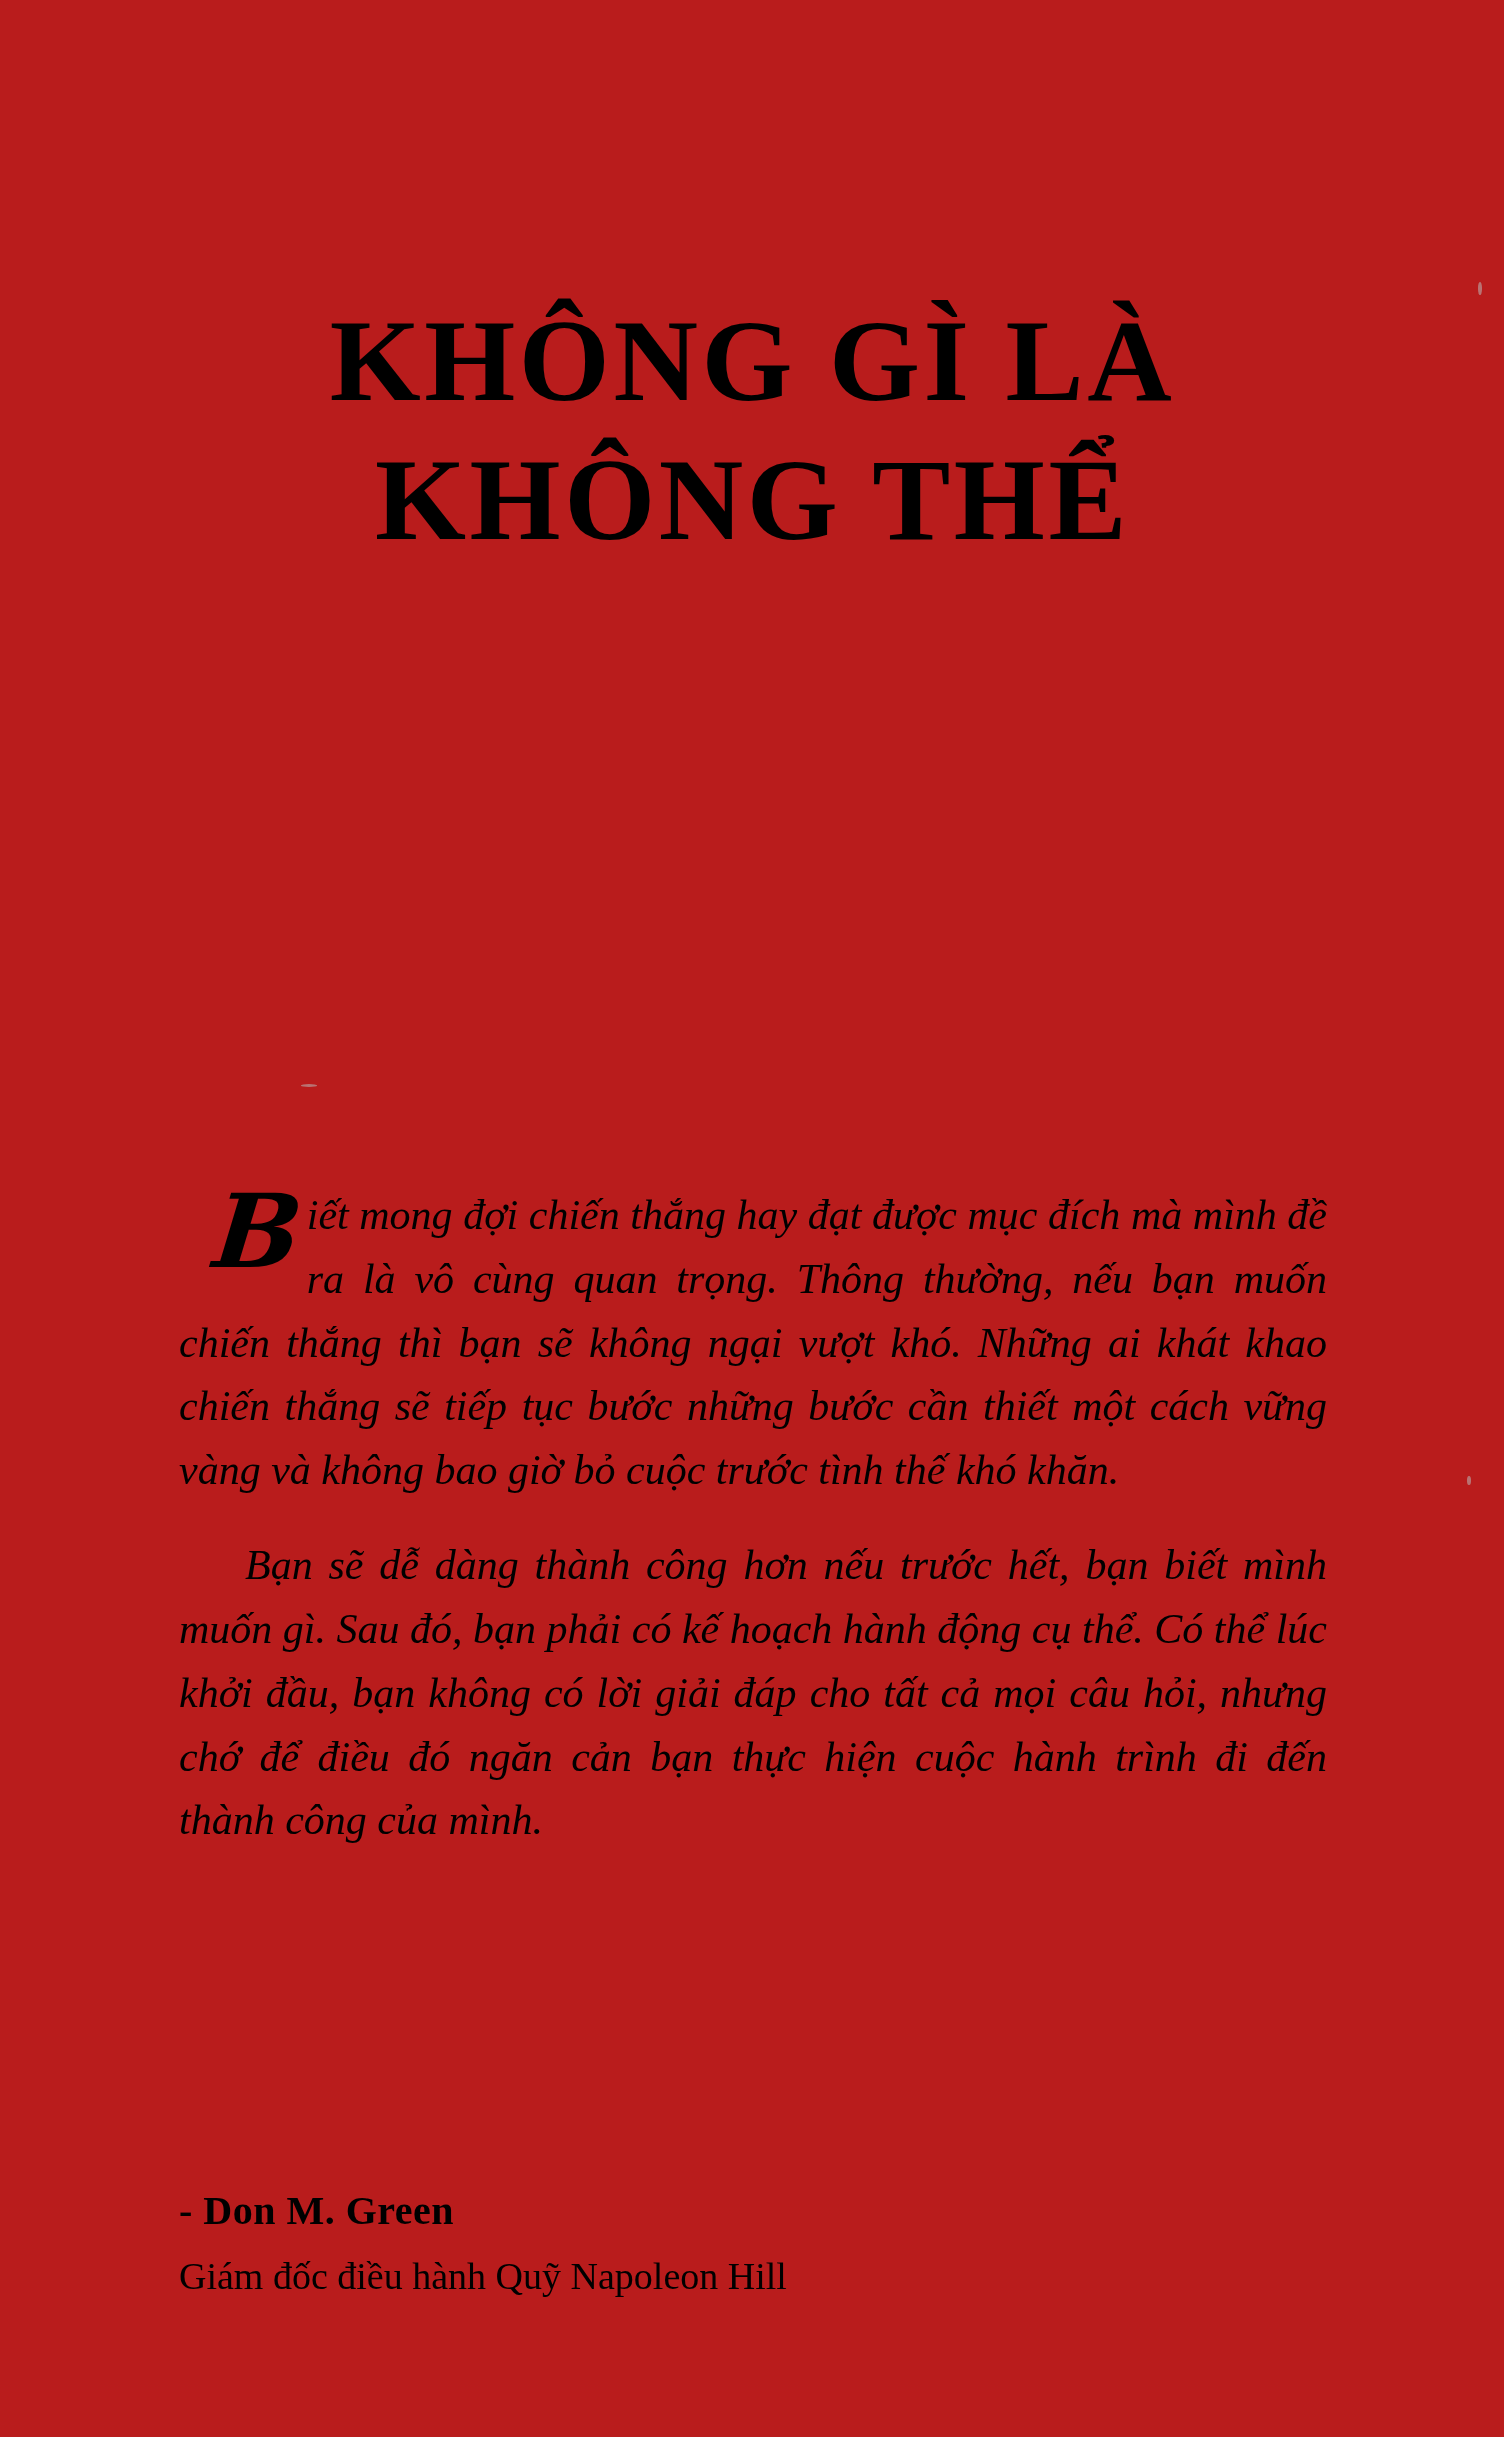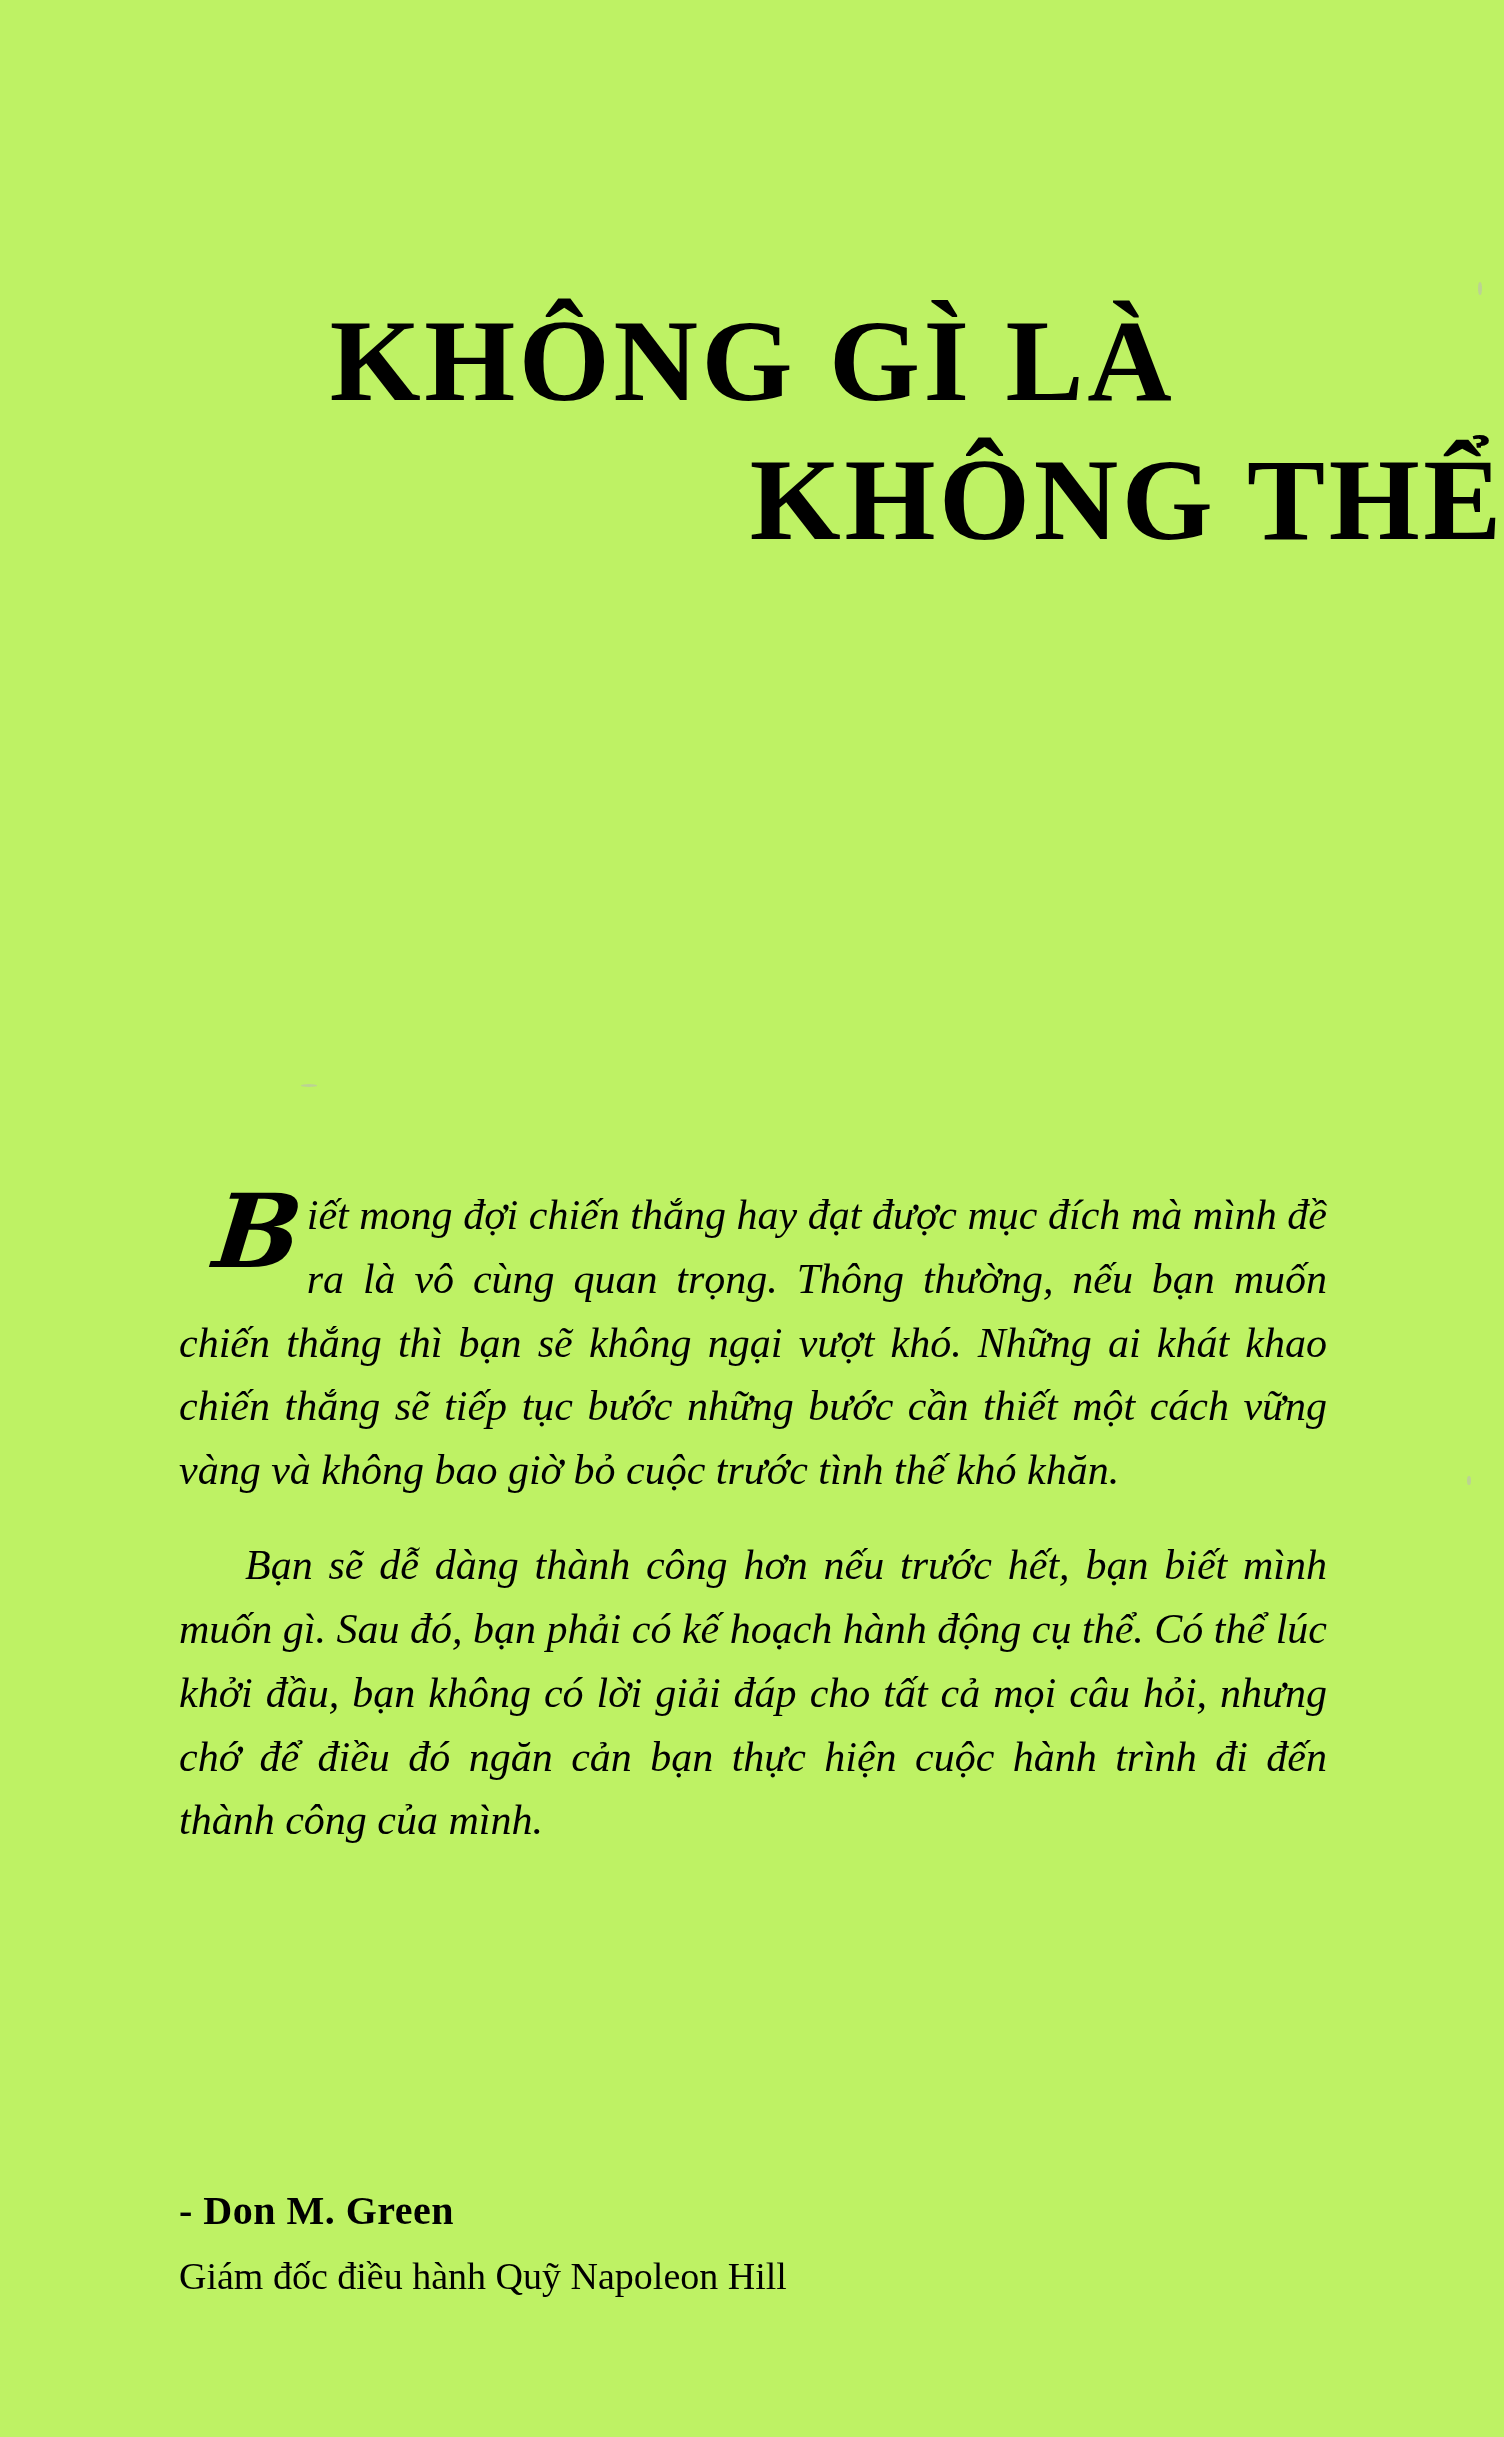--- a/index.html
+++ b/index.html
@@ -15,21 +15,21 @@
     position: relative;
     overflow: hidden;
   }
 
   .page {
     position: absolute;
     top: 0;
     left: 0;
     width: 1505px;
     height: 2438px;
-    background: #bef264;
+    background: #b91c1c;
   }
 
   
   .title-block {
     position: absolute;
     left: 0;
     top: 301px;
     width: 1505px;
     text-align: center;
   }
@@ -37,21 +37,20 @@
     font-family: "Liberation Serif", serif;
     font-weight: bold;
     font-size: 117px;
     line-height: 1.02;
     letter-spacing: 3.6px;
     color: #000;
     white-space: nowrap;
   }
   .title-line.second {
     margin-top: 20px;
-    text-align: right;
   }
 
   
   .body-block {
     position: absolute;
     left: 179px;
     top: 1184px;
     width: 1148px;
   }
   .para {

